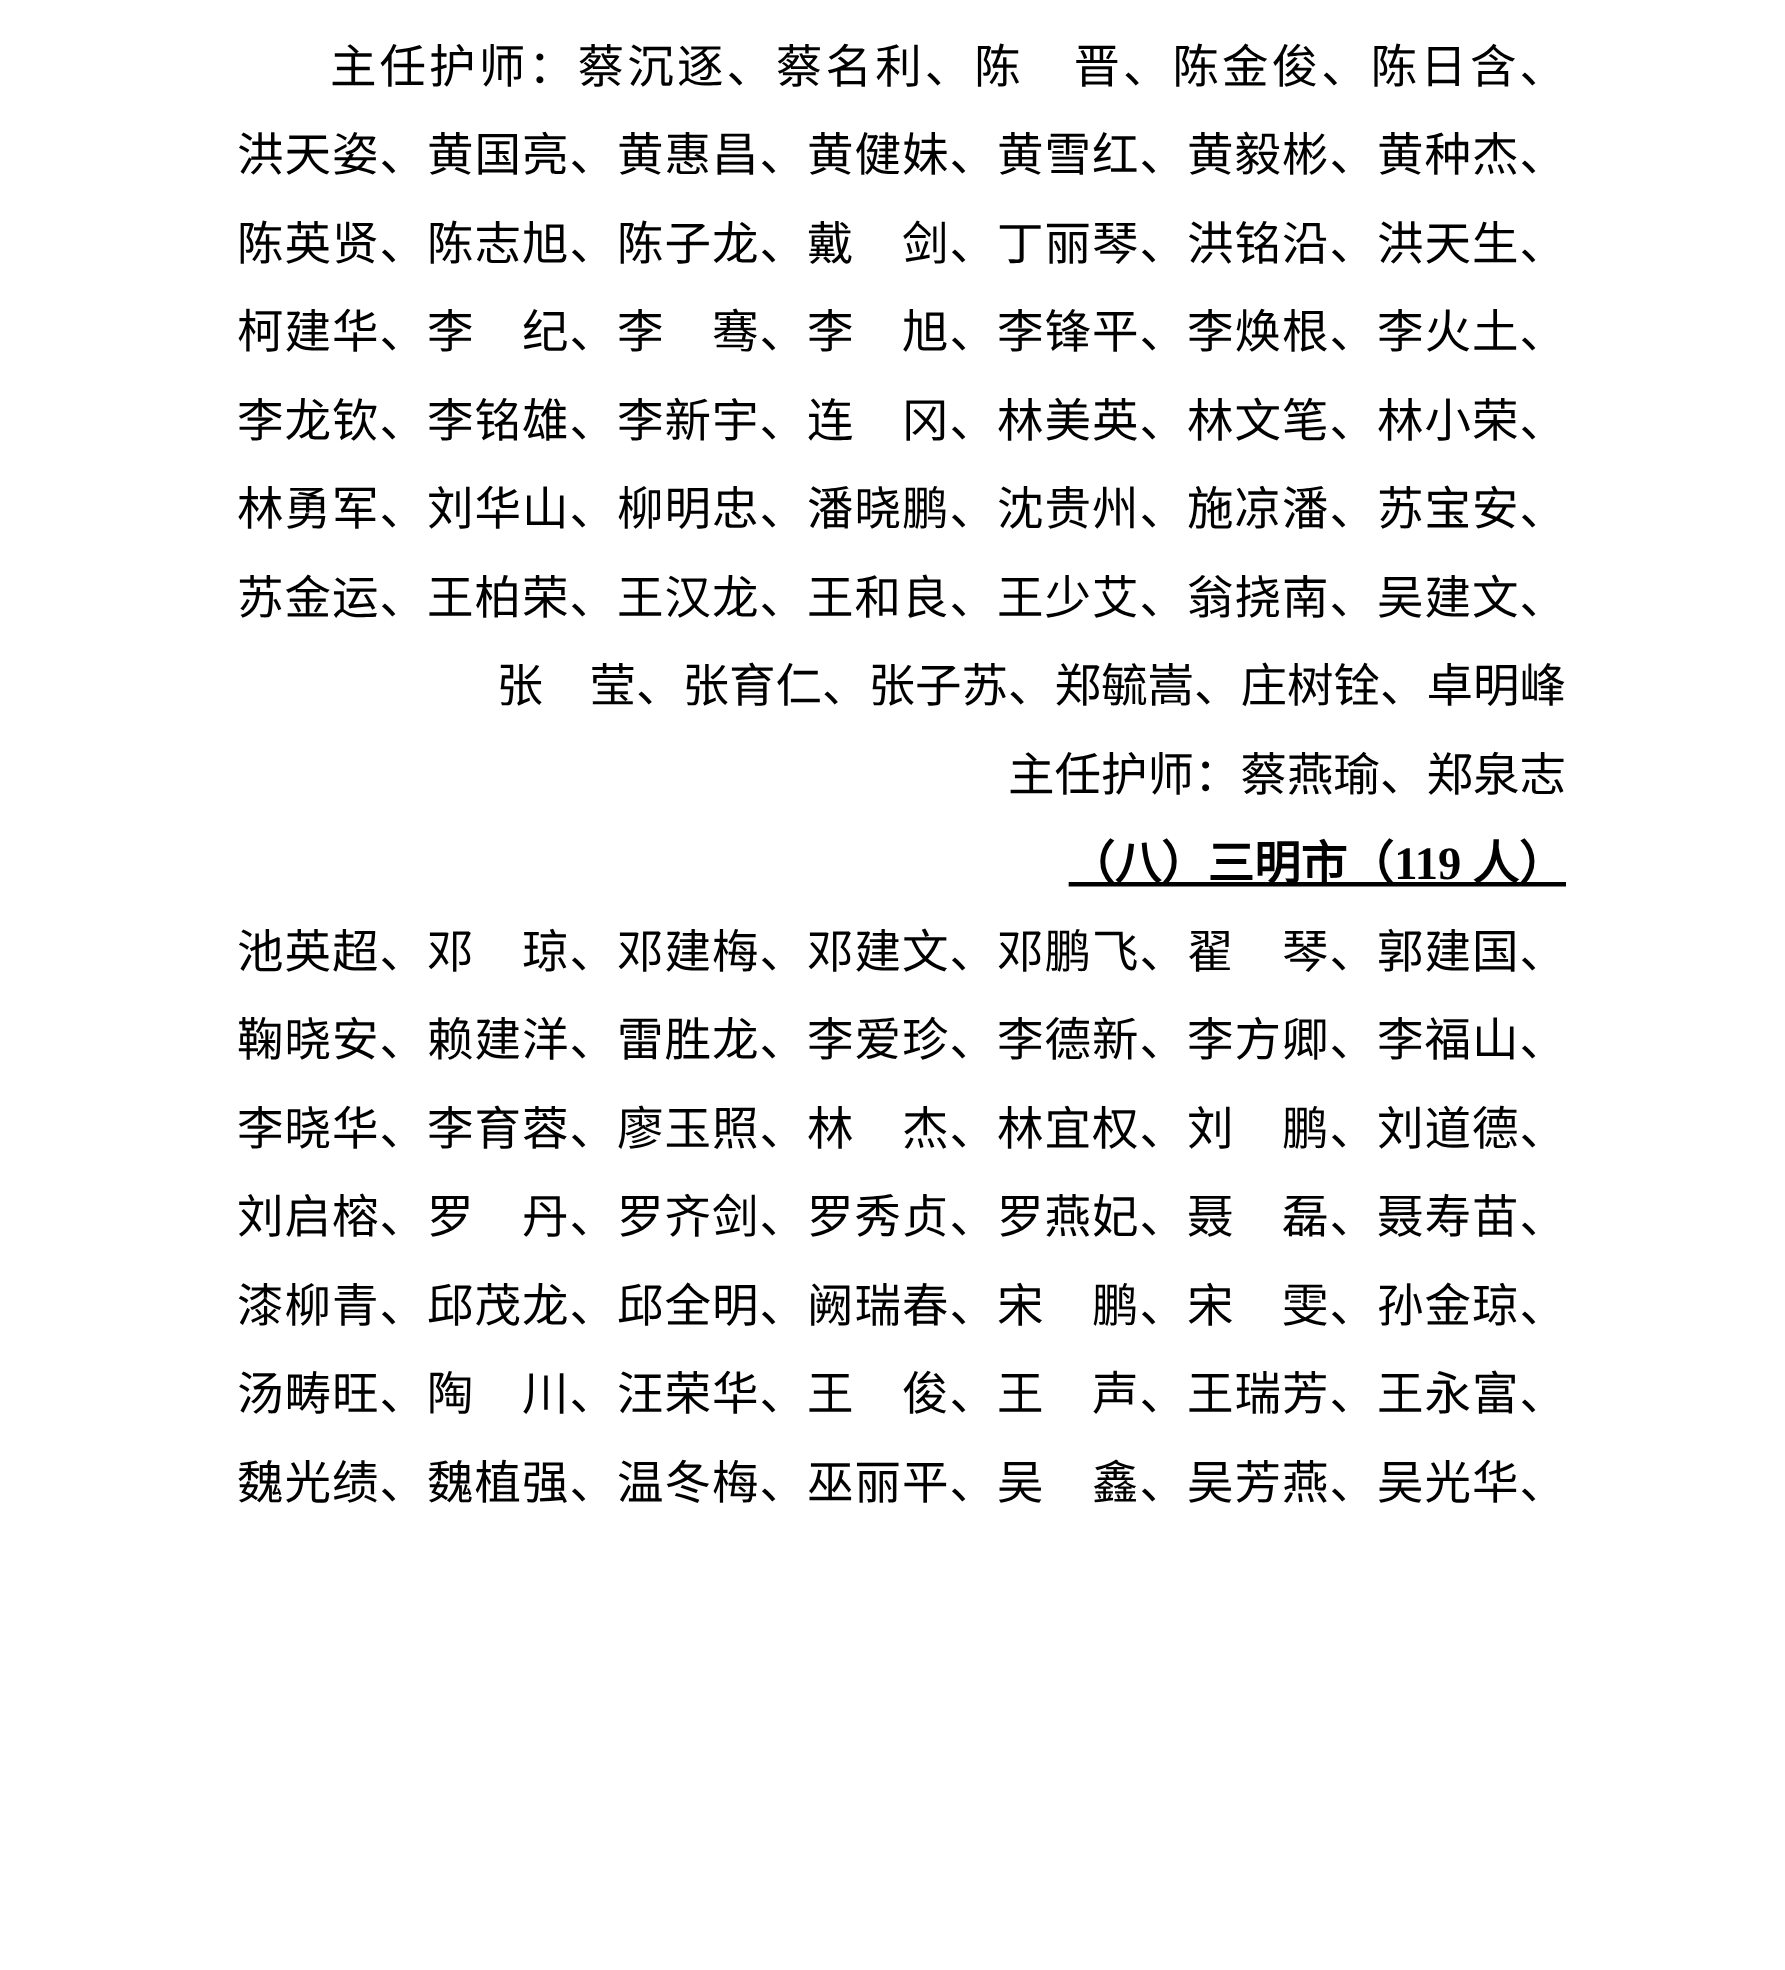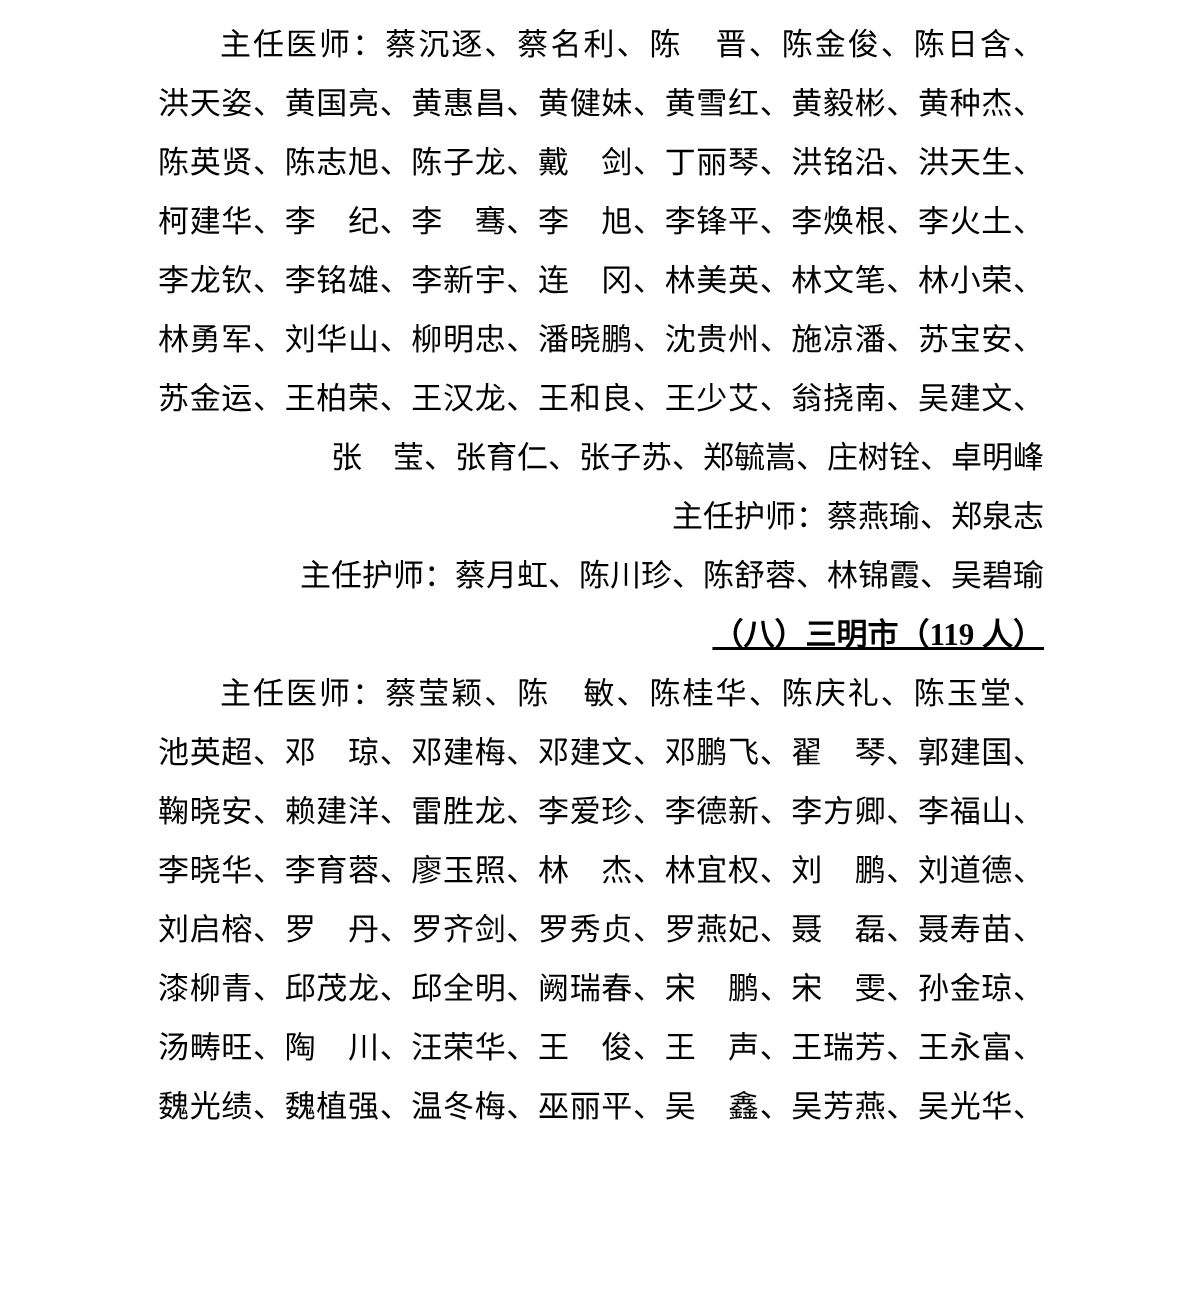--- a/index.html
+++ b/index.html
@@ -41,32 +41,30 @@
   .line.heading {
     font-weight: bold;
     text-decoration: underline;
   }
 </style>
 </head>
 <body>
 
 <div class="page">
   <div class="doc">
-      <p class="line indent justify">主任医师：蔡沉逐、蔡名利、陈　晋、陈金俊、陈日含、</p>
+      <p class="line indent justify">主任护师：蔡沉逐、蔡名利、陈　晋、陈金俊、陈日含、</p>
       <p class="line justify">洪天姿、黄国亮、黄惠昌、黄健妹、黄雪红、黄毅彬、黄种杰、</p>
       <p class="line justify">陈英贤、陈志旭、陈子龙、戴　剑、丁丽琴、洪铭沿、洪天生、</p>
       <p class="line justify">柯建华、李　纪、李　骞、李　旭、李锋平、李焕根、李火土、</p>
       <p class="line justify">李龙钦、李铭雄、李新宇、连　冈、林美英、林文笔、林小荣、</p>
       <p class="line justify">林勇军、刘华山、柳明忠、潘晓鹏、沈贵州、施凉潘、苏宝安、</p>
       <p class="line justify">苏金运、王柏荣、王汉龙、王和良、王少艾、翁挠南、吴建文、</p>
       <p class="line">张　莹、张育仁、张子苏、郑毓嵩、庄树铨、卓明峰</p>
       <p class="line indent">主任护师：蔡燕瑜、郑泉志</p>
-      <p class="line indent">主任护师：蔡月虹、陈川珍、陈舒蓉、林锦霞、吴碧瑜</p>
       <p class="line indent heading">（八）三明市（119 人）</p>
-      <p class="line indent justify">主任医师：蔡莹颖、陈　敏、陈桂华、陈庆礼、陈玉堂、</p>
       <p class="line justify">池英超、邓　琼、邓建梅、邓建文、邓鹏飞、翟　琴、郭建国、</p>
       <p class="line justify">鞠晓安、赖建洋、雷胜龙、李爱珍、李德新、李方卿、李福山、</p>
       <p class="line justify">李晓华、李育蓉、廖玉照、林　杰、林宜权、刘　鹏、刘道德、</p>
       <p class="line justify">刘启榕、罗　丹、罗齐剑、罗秀贞、罗燕妃、聂　磊、聂寿苗、</p>
       <p class="line justify">漆柳青、邱茂龙、邱全明、阙瑞春、宋　鹏、宋　雯、孙金琼、</p>
       <p class="line justify">汤畴旺、陶　川、汪荣华、王　俊、王　声、王瑞芳、王永富、</p>
       <p class="line justify">魏光绩、魏植强、温冬梅、巫丽平、吴　鑫、吴芳燕、吴光华、</p>
     </div>
 </div>
 

